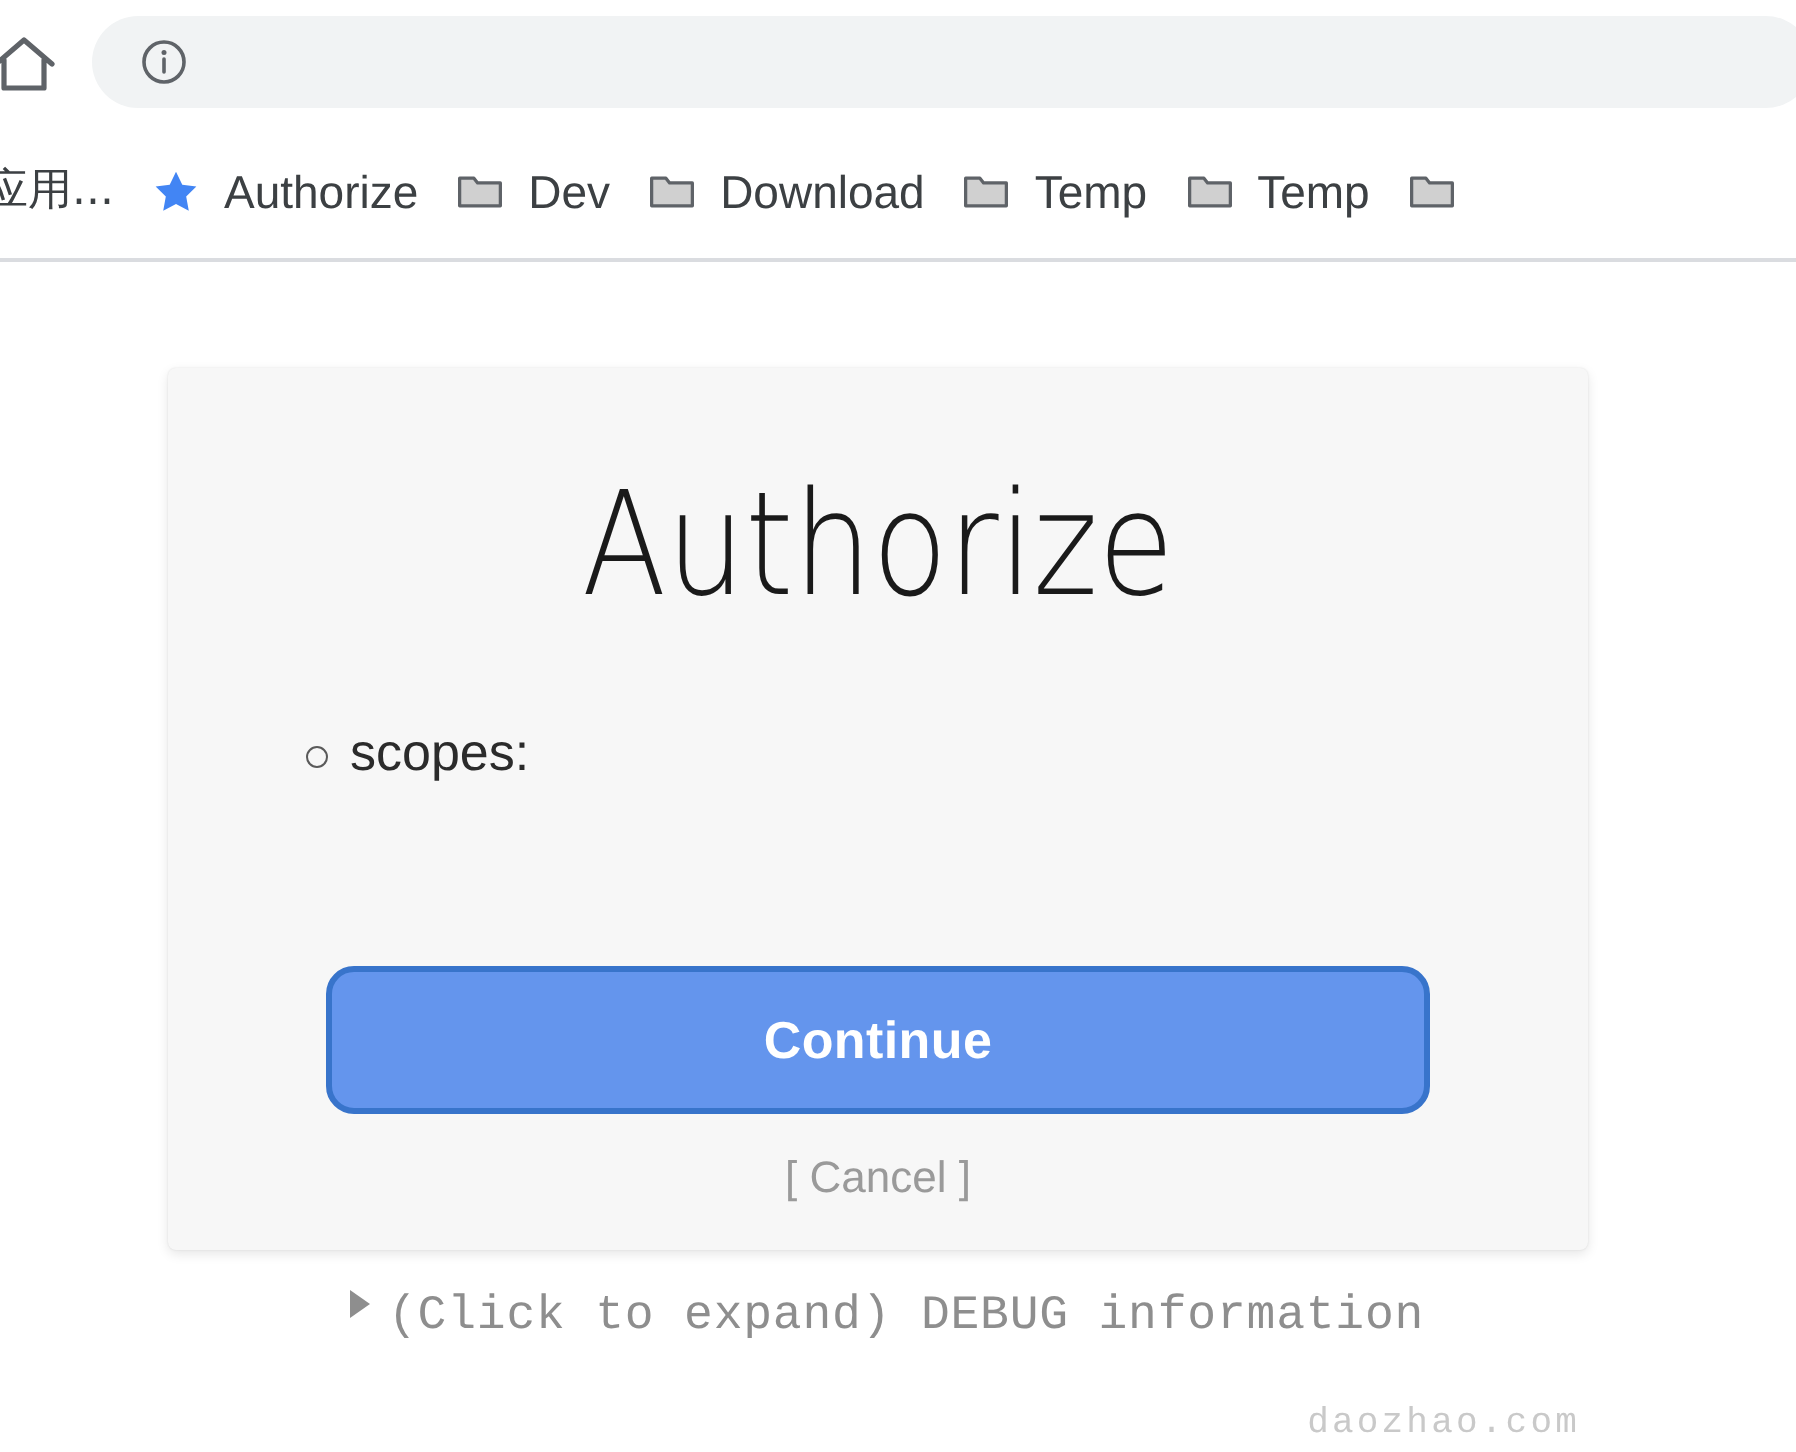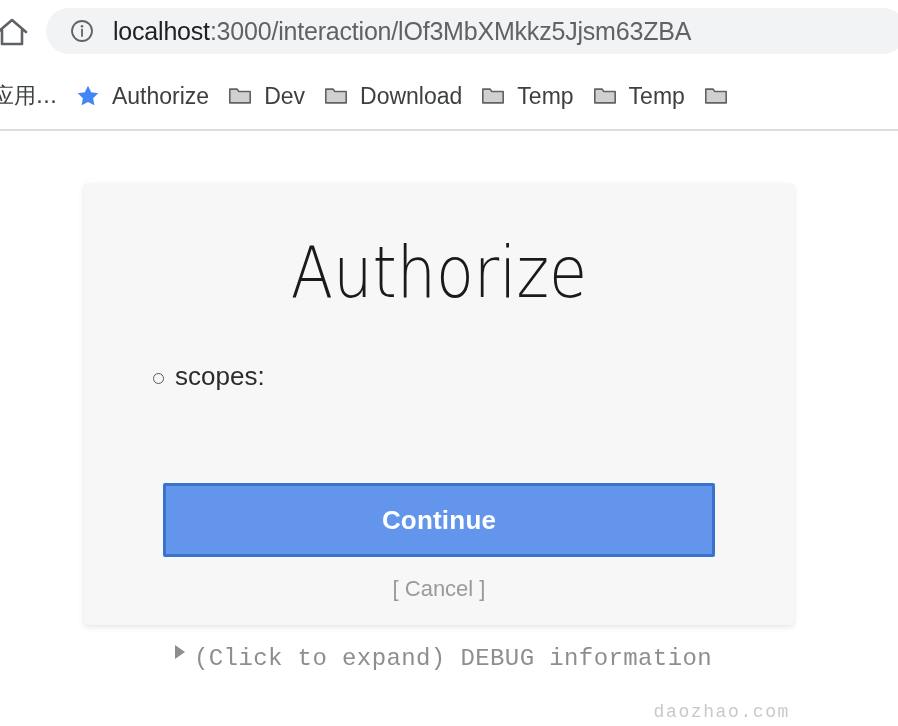--- a/index.html
+++ b/index.html
@@ -195,21 +195,21 @@
   }
 
   .continue-button {
     position: absolute;
     left: 79px;
     top: 299px;
     width: 552px;
     height: 74px;
     background: #6495ed;
     border: 3px solid #3874cb;
-    border-radius: 2px;
+    border-radius: 14px;
     color: #ffffff;
     font-family: "Liberation Sans", sans-serif;
     font-size: 26px;
     font-weight: bold;
     letter-spacing: 0.2px;
     cursor: pointer;
     outline: none;
   }
 
   .cancel-link {
@@ -285,21 +285,20 @@
     </span>
 
     <div class="url-bar">
       <span class="info-icon">
         <svg width="24" height="24" viewBox="0 0 24 24" fill="none">
           <circle cx="12" cy="12" r="10" stroke="#5f6368" stroke-width="1.8"></circle>
           <circle cx="12" cy="7.2" r="1.25" fill="#5f6368"></circle>
           <path d="M12 10.5 V17" stroke="#5f6368" stroke-width="1.8" stroke-linecap="round"></path>
         </svg>
       </span>
-      <span class="url-text"><span class="url-host">localhost</span><span class="url-path">:3000/interaction/lOf3MbXMkkz5Jjsm63ZBA</span></span>
     </div>
   </div>
 
   <div class="bookmarks-row">
 
     <div class="bm-item">
       <span class="bm-label cjk">应用...</span>
     </div>
 
     <div class="bm-item">

